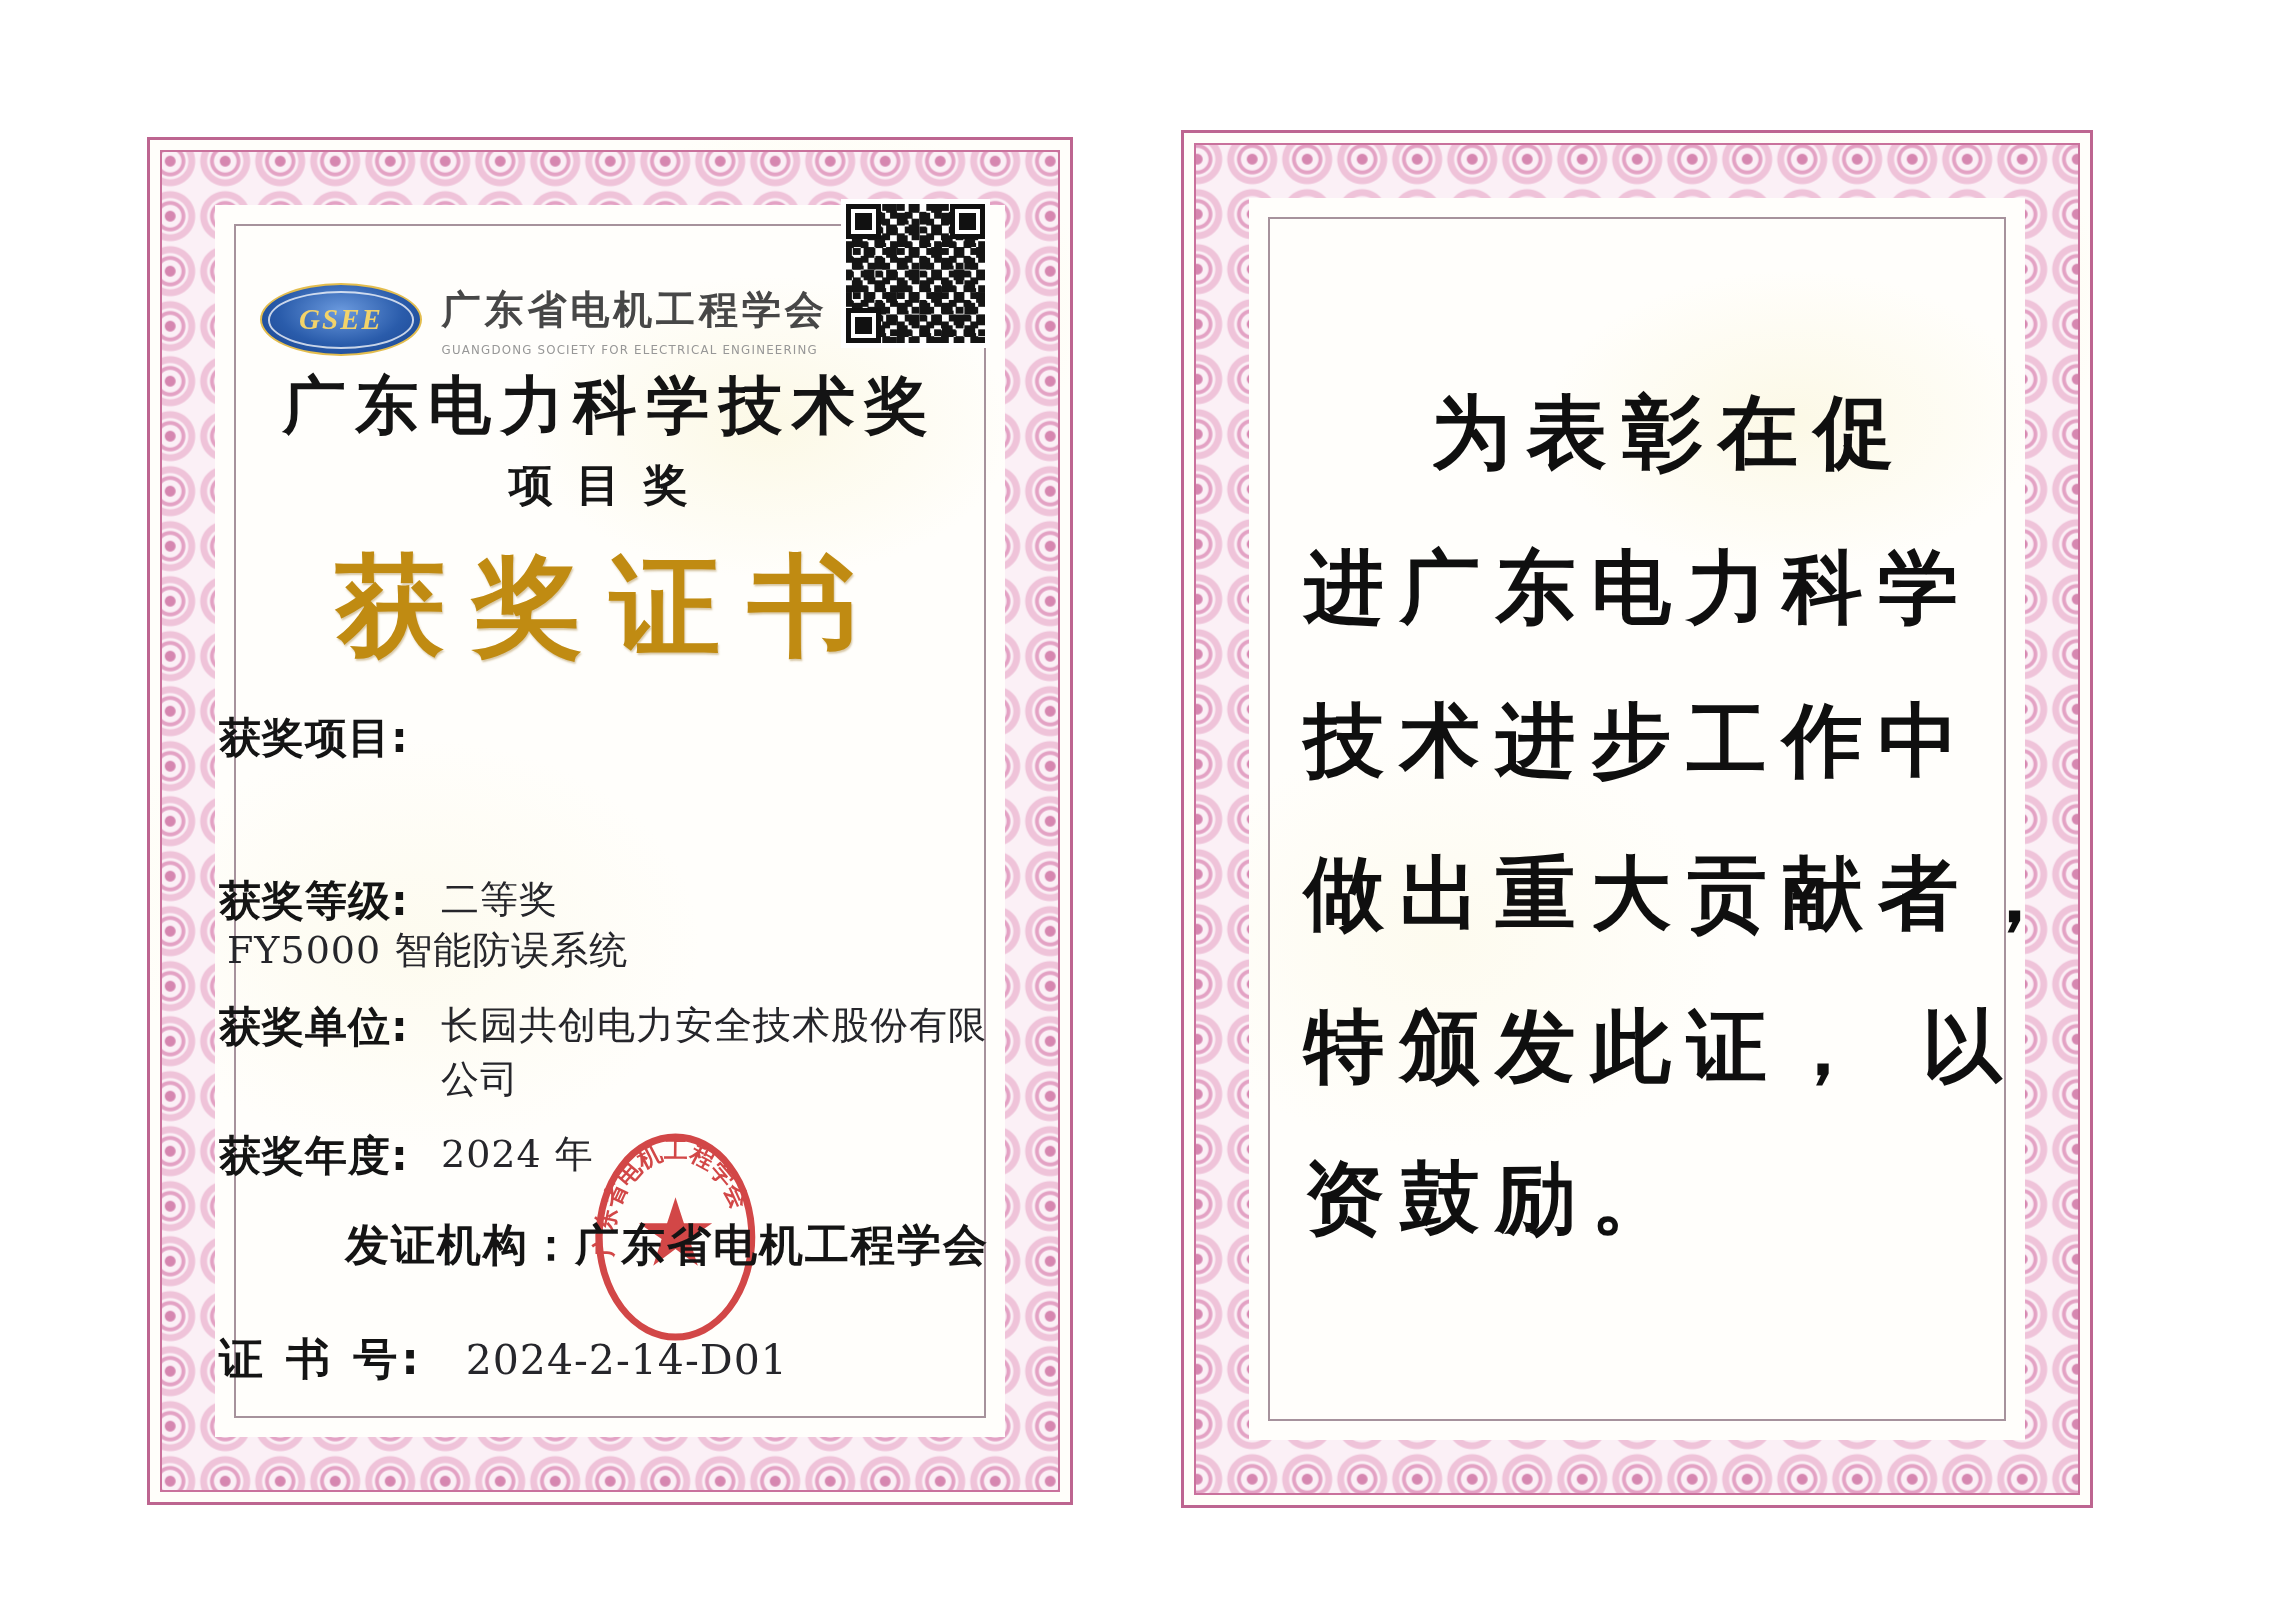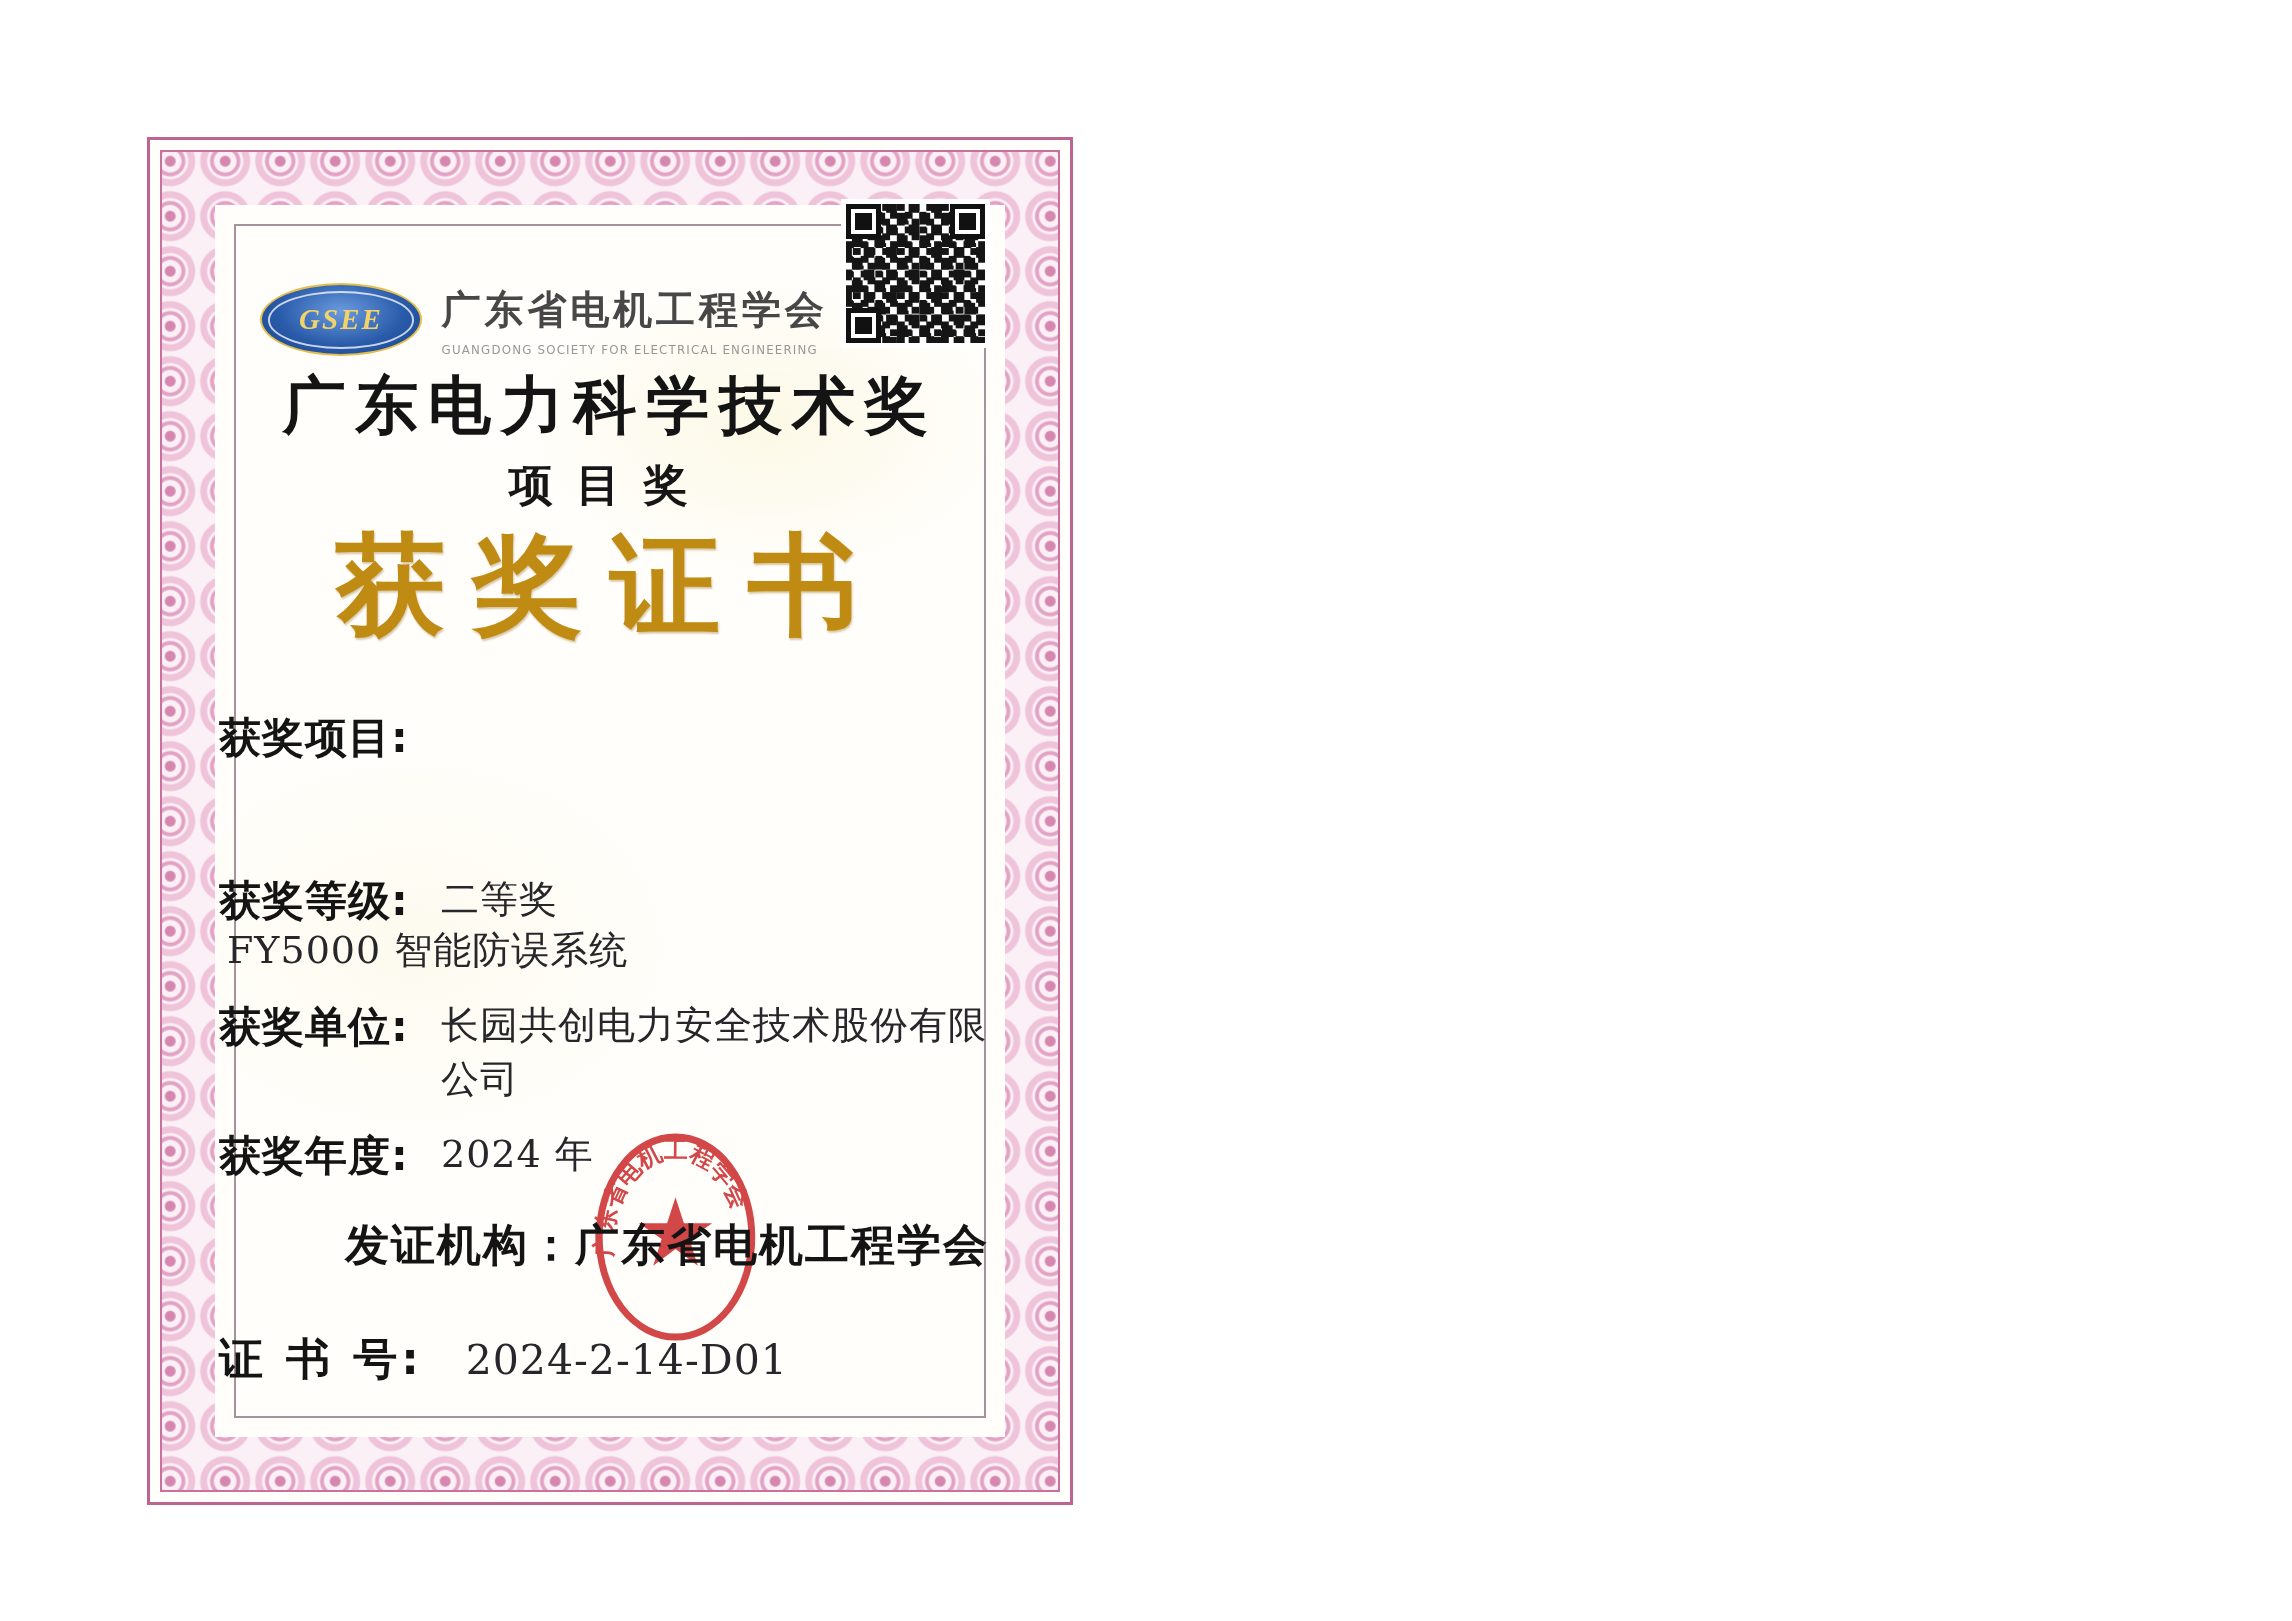--- a/index.html
+++ b/index.html
@@ -94,21 +94,21 @@
     position:absolute; left:0; top:223px; width:100%; text-align:center;
     font-size:63px; font-weight:bold; letter-spacing:9.8px; color:#141414;
     font-family:"DejaVu Serif", serif;
   }
   .award-category{
     position:absolute; left:0; top:316px; width:100%; text-align:center;
     font-size:44px; font-weight:900; letter-spacing:23.5px; color:#161616;
     font-family:"DejaVu Sans", sans-serif;
   }
   .cert-title{
-    position:absolute; left:0; top:372px; width:100%; text-align:center;
+    position:absolute; left:0; top:393px; width:100%; text-align:center;
     font-size:110px; font-weight:bold; letter-spacing:27.4px; color:#c08b12;
     text-shadow:1px 2px 2px rgba(141,96,8,.35);
     font-family:"DejaVu Serif", serif;
   }
 
   .field{ position:absolute; left:69px; display:flex; align-items:flex-start; z-index:2; }
   .field-label{
     flex:0 0 214px; font-size:42px; font-weight:900; color:#141414; letter-spacing:1px;
     font-family:"DejaVu Sans", sans-serif;
   }
@@ -210,15 +210,27 @@
     <svg class="seal" viewBox="0 0 170 220">
       <ellipse cx="85" cy="110" rx="77" ry="101" fill="none" stroke="#cf3a3a" stroke-width="7"></ellipse>
       <path id="sealArc" d="M 22 134 A 64 88 0 1 1 148 134" fill="none"></path>
       <text fill="#cf3a3a" font-size="24" font-weight="bold">
         <textPath href="#sealArc" startOffset="4">广东省电机工程学会</textPath>
       </text>
       <path fill="#cf3a3a" d="M85 70 L93.5 96 L122 96 L99 112 L107.5 139 L85 122 L62.5 139 L71 112 L48 96 L76.5 96 Z"></path>
     </svg>
   </div>
 
+  <div class="page page-right">
+    <div class="lace"></div>
+    <div class="inner-paper"></div>
+    <div class="content-line"></div>
+
+    <div class="r-line l1">为表彰在促</div>
+    <div class="r-line l2">进广东电力科学</div>
+    <div class="r-line l3">技术进步工作中</div>
+    <div class="r-line l4">做出重大贡献者，</div>
+    <div class="r-line l5">特颁发此证， 以</div>
+    <div class="r-line l6">资鼓励。</div>
+  </div>
 
 </div>
 
 
 </body></html>

